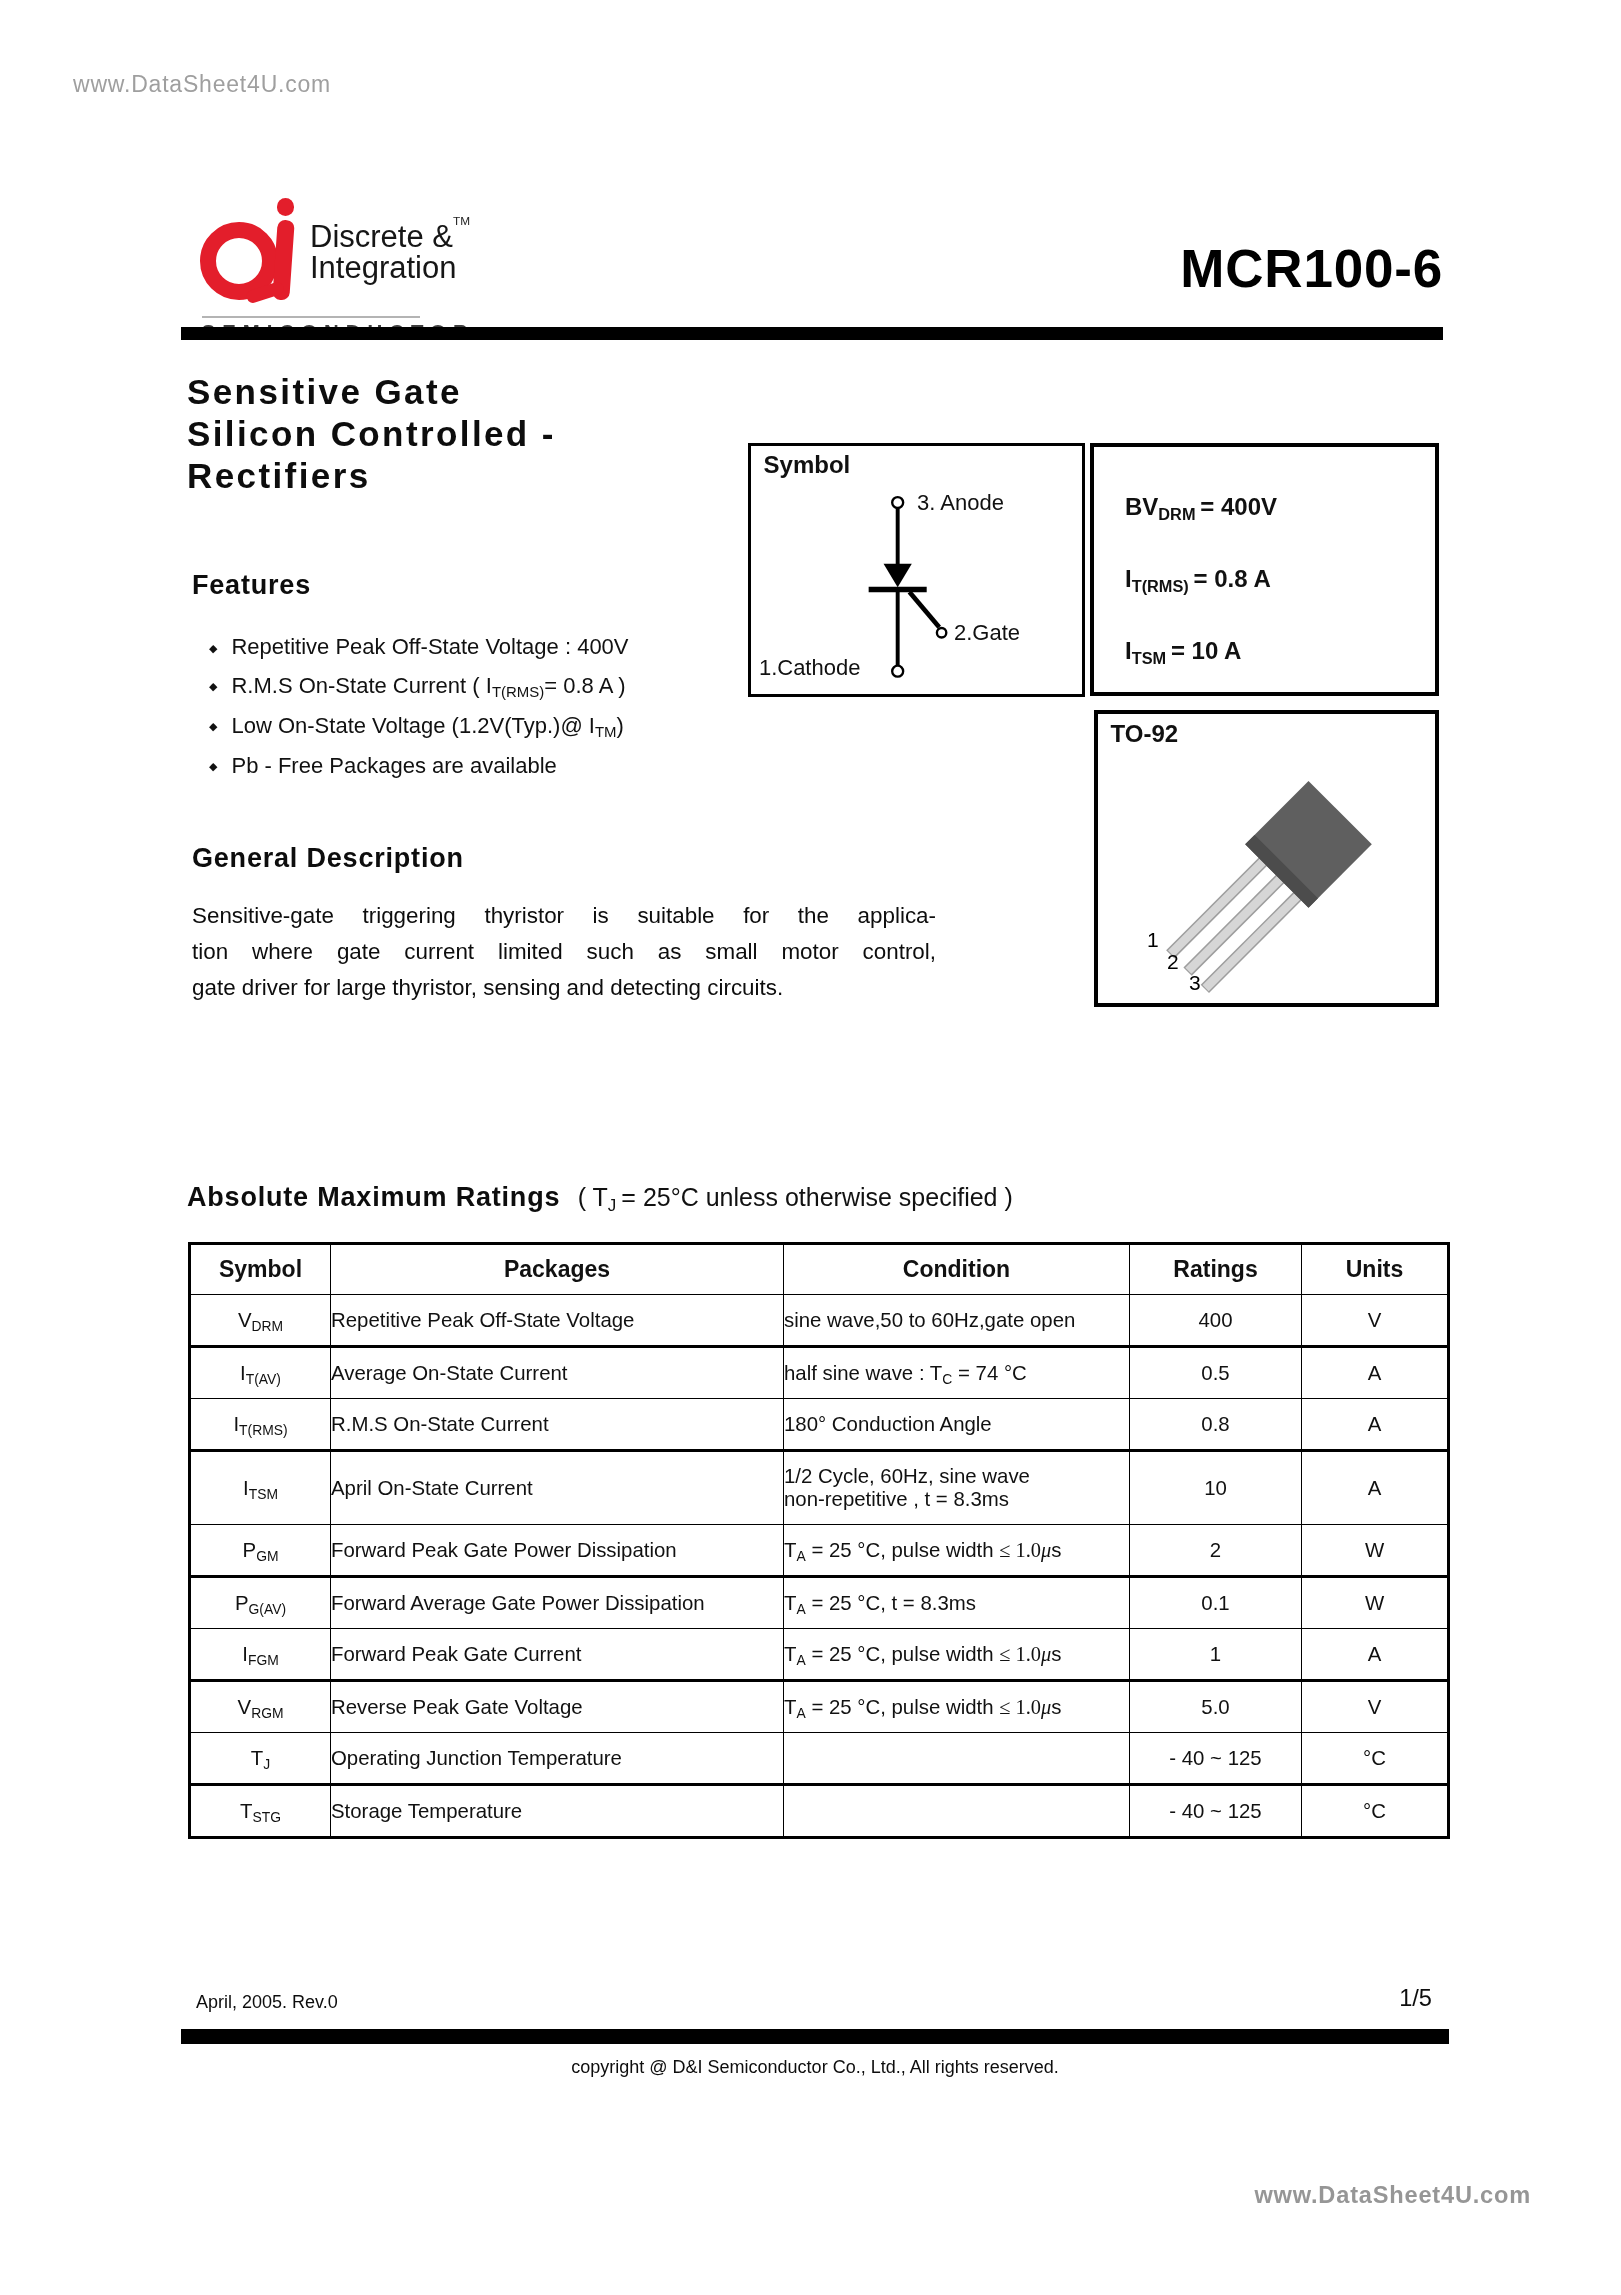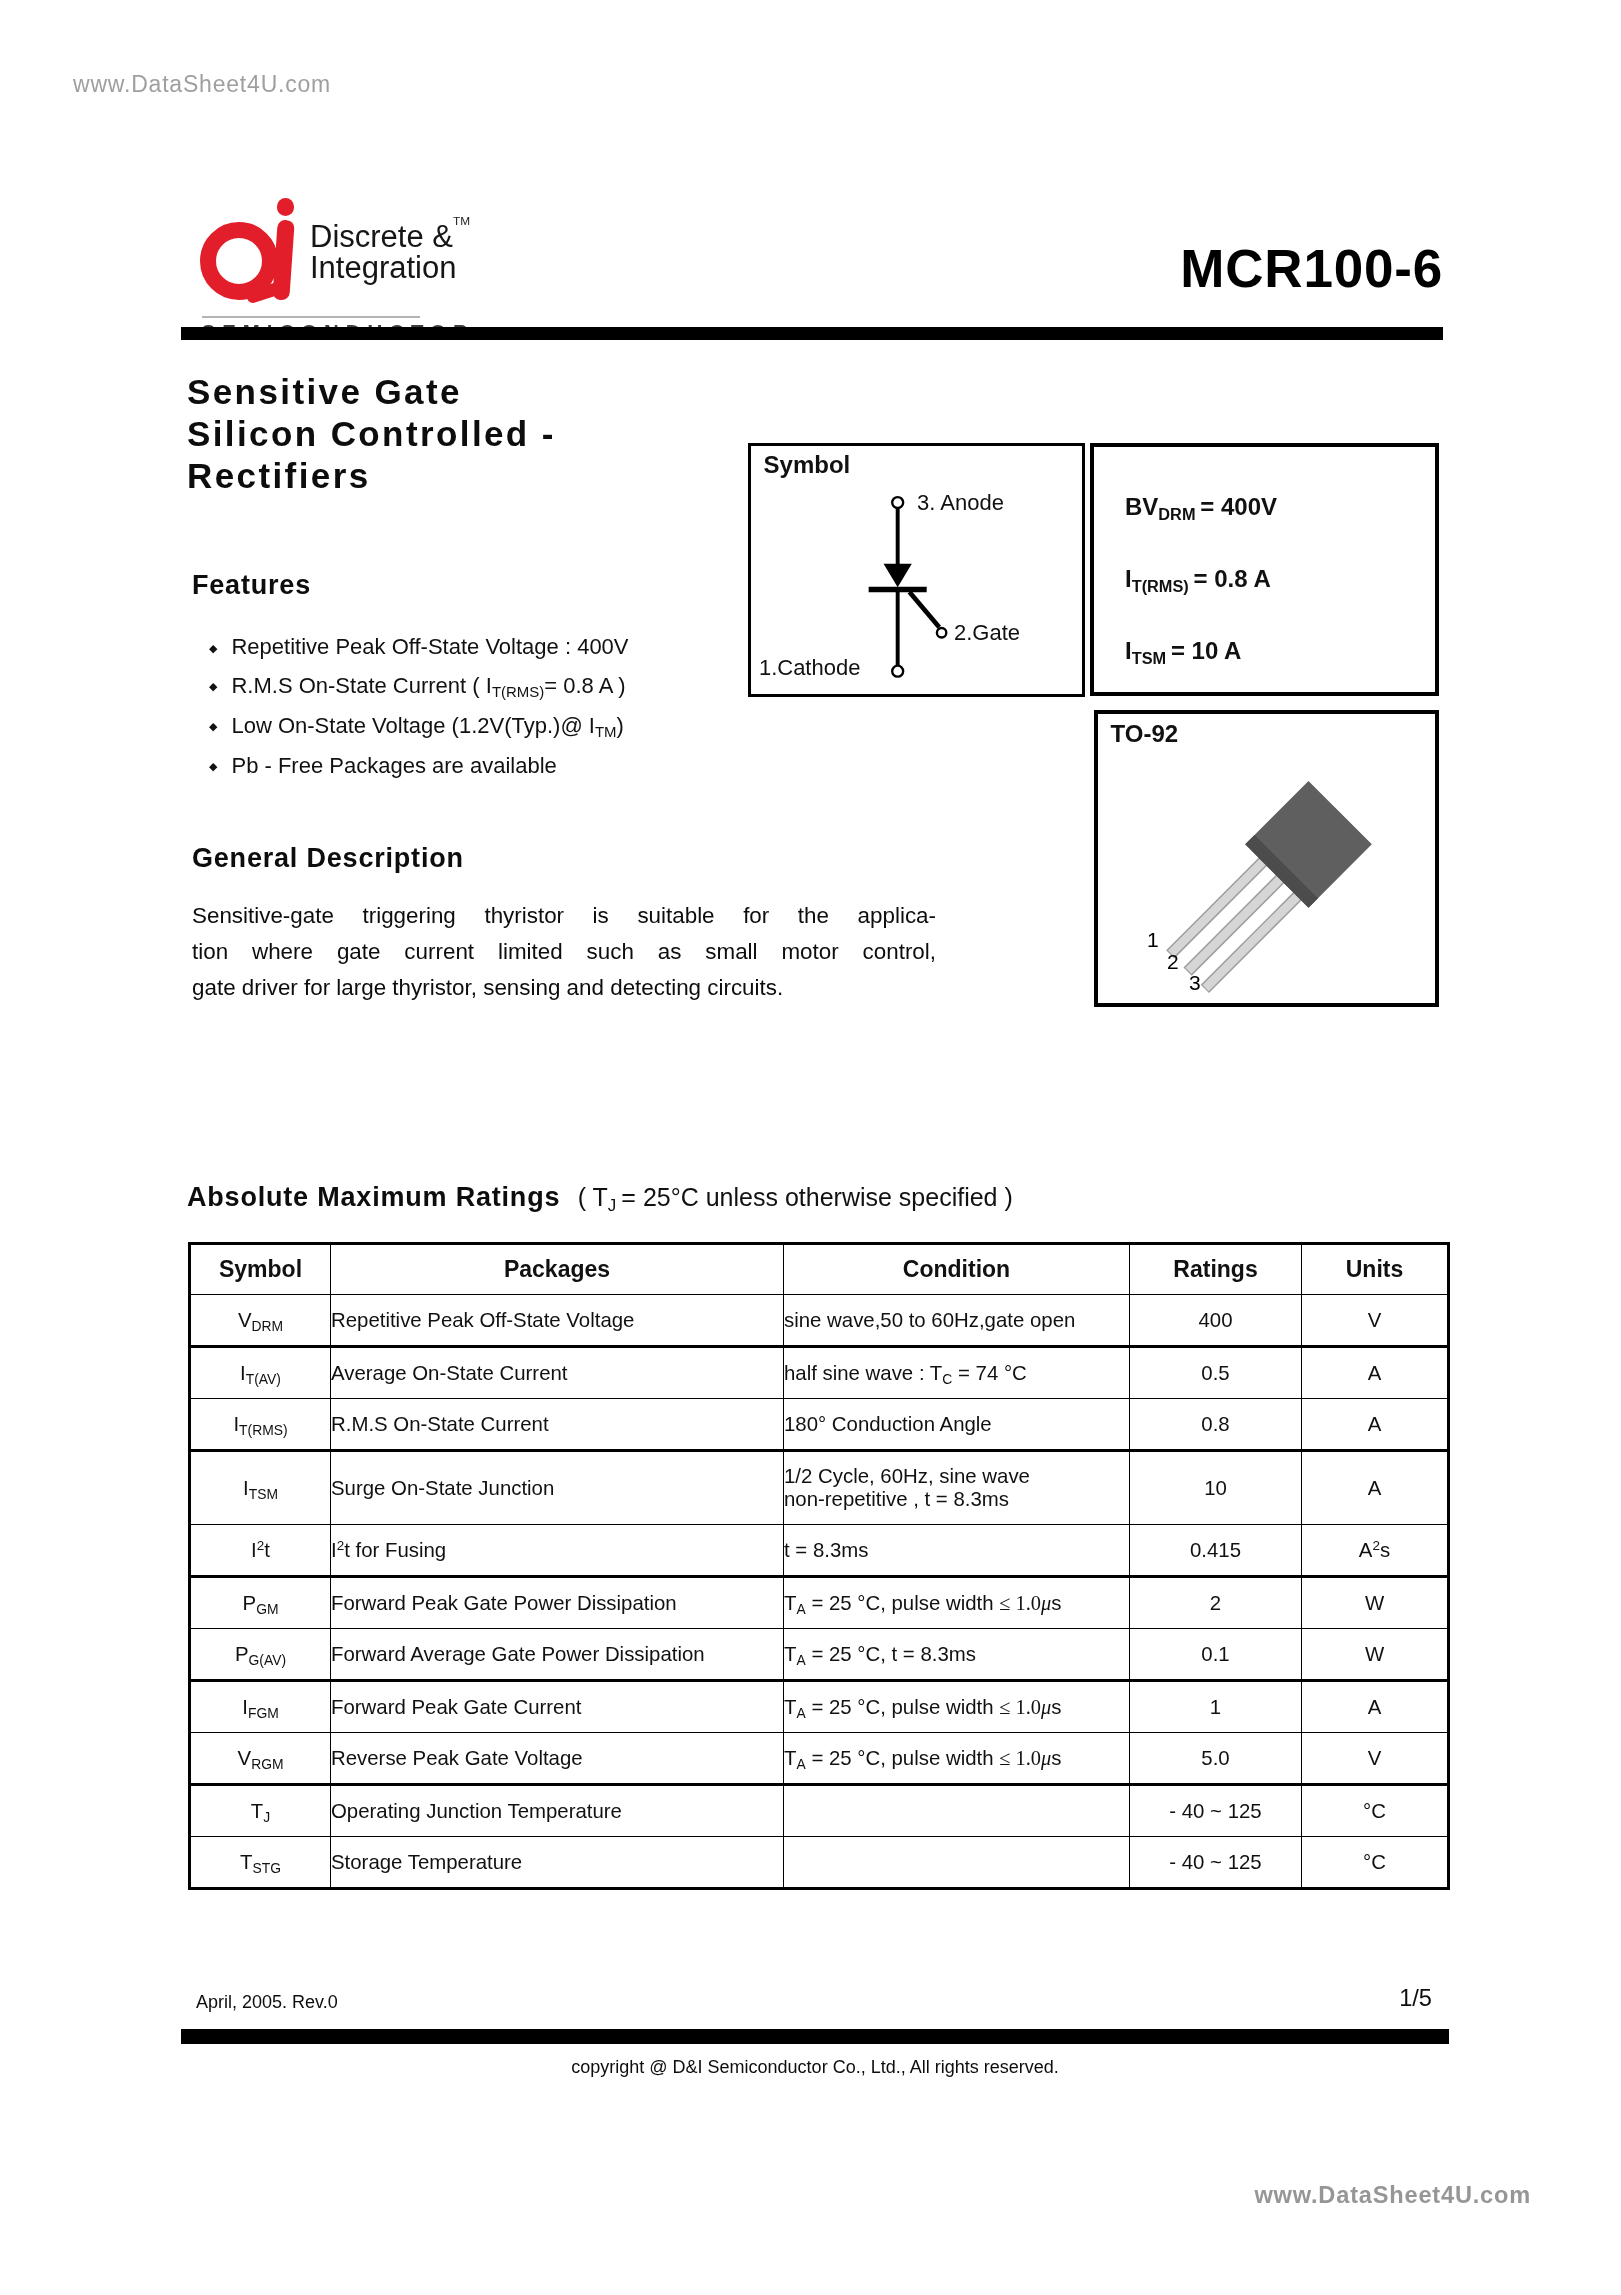--- a/index.html
+++ b/index.html
@@ -188,31 +188,24 @@
         </tr>
         <tr>
           <td class="c-sym"><span>I</span><span class="rt-sub">T(RMS)</span></td>
           <td class="c-par"><span>R.M.S On-State Current</span></td>
           <td class="c-con"><span>180°  Conduction Angle</span></td>
           <td class="c-rat">0.8</td>
           <td class="c-uni"><span>A</span></td>
         </tr>
         <tr class="tall">
           <td class="c-sym"><span>I</span><span class="rt-sub">TSM</span></td>
-          <td class="c-par"><span>Surge On-State Junction</span></td>
+          <td class="c-par"><span>April On-State Current</span></td>
           <td class="c-con"><span>1/2 Cycle, 60Hz, sine wave</span><br><span>non-repetitive , t = 8.3ms</span></td>
           <td class="c-rat">10</td>
           <td class="c-uni"><span>A</span></td>
-        </tr>
-        <tr>
-          <td class="c-sym"><span>I</span><span class="rt-sup">2</span><span>t</span></td>
-          <td class="c-par"><span>I</span><span class="rt-sup">2</span><span>t  for Fusing</span></td>
-          <td class="c-con"><span>t = 8.3ms</span></td>
-          <td class="c-rat">0.415</td>
-          <td class="c-uni"><span>A</span><span class="rt-sup">2</span><span>s</span></td>
         </tr>
         <tr>
           <td class="c-sym"><span>P</span><span class="rt-sub">GM</span></td>
           <td class="c-par"><span>Forward Peak Gate Power Dissipation</span></td>
           <td class="c-con"><span>T</span><span class="rt-sub">A</span><span> = 25 °C, pulse width  </span><span class="rt-serif">≤ 1.0</span><span class="rt-serifi">μ</span><span>s</span></td>
           <td class="c-rat">2</td>
           <td class="c-uni"><span>W</span></td>
         </tr>
         <tr>
           <td class="c-sym"><span>P</span><span class="rt-sub">G(AV)</span></td>

